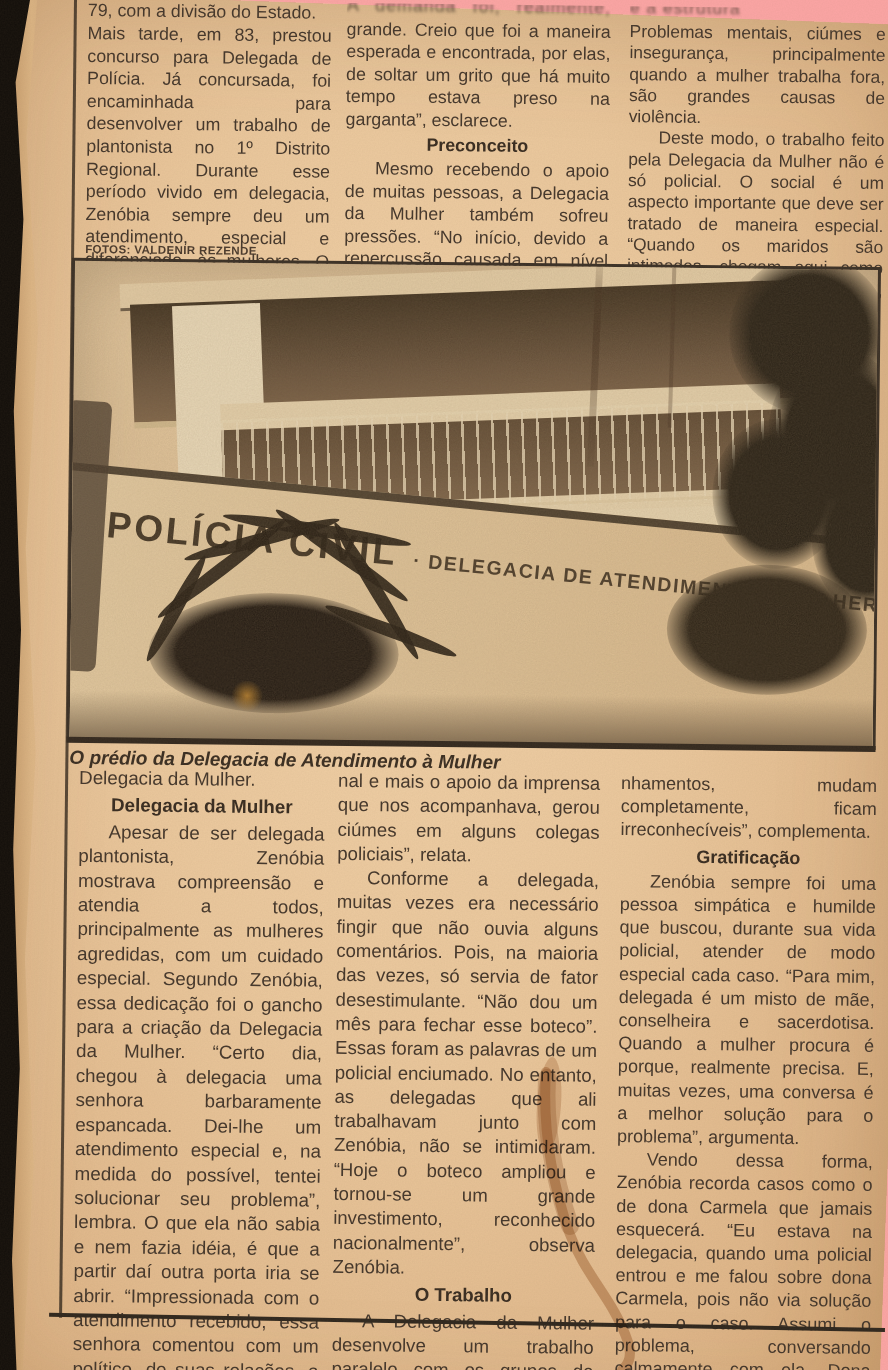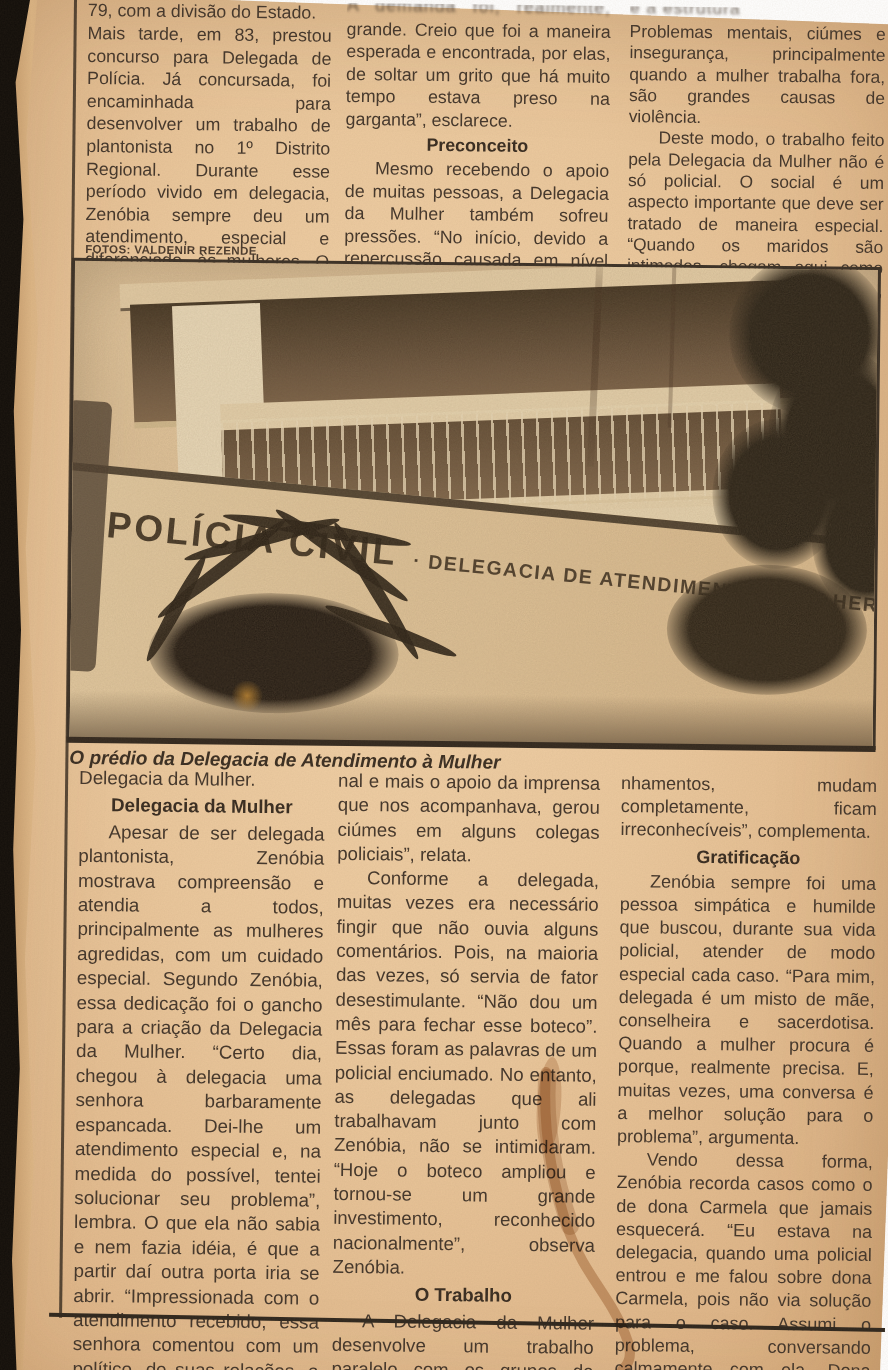--- a/index.html
+++ b/index.html
@@ -1,18 +1,18 @@
 <!DOCTYPE html>
 <html lang="pt"><head>
 <meta charset="utf-8">
 <title>Recorte de jornal — Delegacia da Mulher</title>
 <style>
   html,body{margin:0;padding:0;background:#0d0a08;}
   #scan{position:relative;width:888px;height:1370px;margin:0 auto;overflow:hidden;
-        background:#ffffff;font-family:"Liberation Sans",sans-serif;}
+        background:#fca5a5;font-family:"Liberation Sans",sans-serif;}
   
   .paper{position:absolute;left:10px;top:-6px;width:920px;height:1420px;
          transform:rotate(2.1deg);transform-origin:54px 0;
          background:radial-gradient(ellipse at 45% 38%,#f1d1a8 0%,#eac79c 42%,#dfb689 78%,#d2a574 100%);
          box-shadow:inset 0 0 120px rgba(120,80,40,.25);}
   .edge-left{position:absolute;left:0;top:0;width:30px;height:1370px;background:#120e0a;
              clip-path:polygon(0 0,100% 0,52% 6%,78% 16%,46% 30%,70% 46%,44% 62%,66% 78%,40% 92%,55% 100%,0 100%);}
   .edge-deckle{position:absolute;left:12px;top:0;width:36px;height:1370px;opacity:.85;
              background:linear-gradient(90deg,#c49a6a,#dcb584 55%,rgba(220,181,132,0));
              clip-path:polygon(0 0,70% 0,40% 10%,72% 24%,38% 40%,66% 55%,36% 70%,60% 85%,30% 100%,0 100%);}

